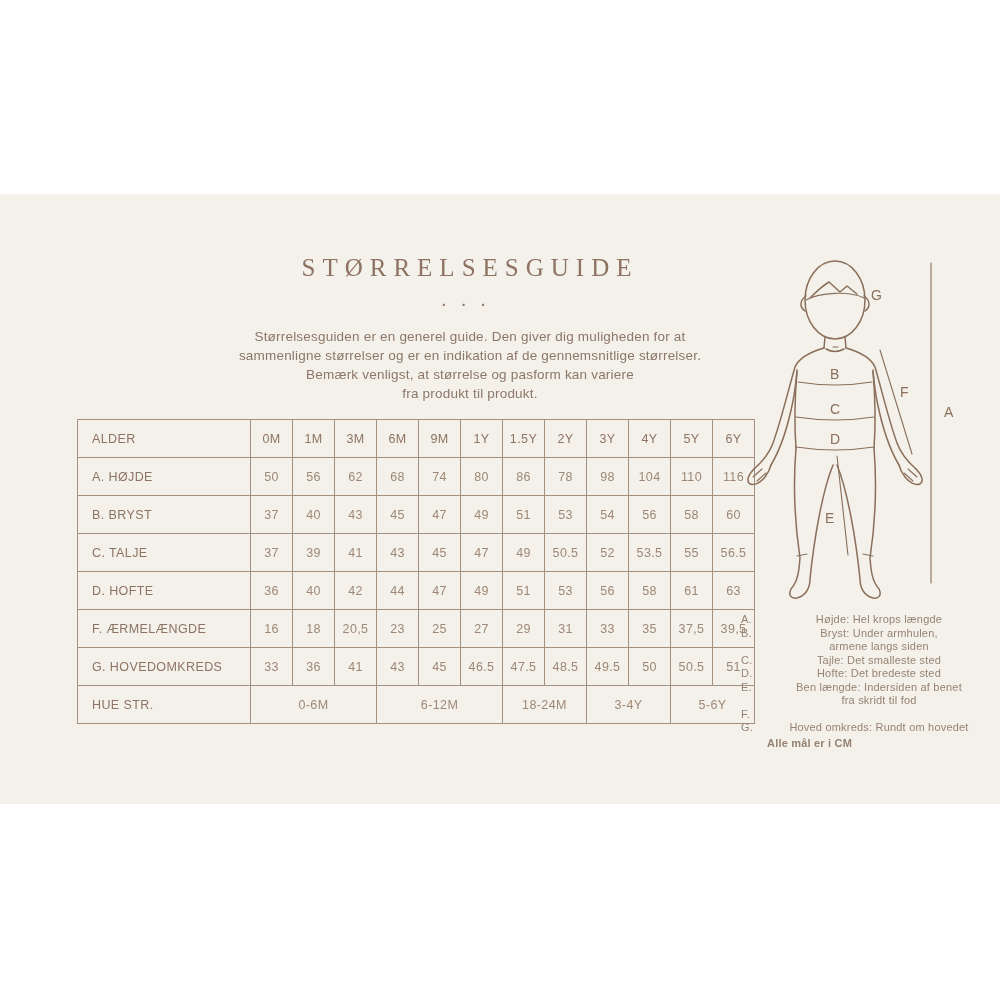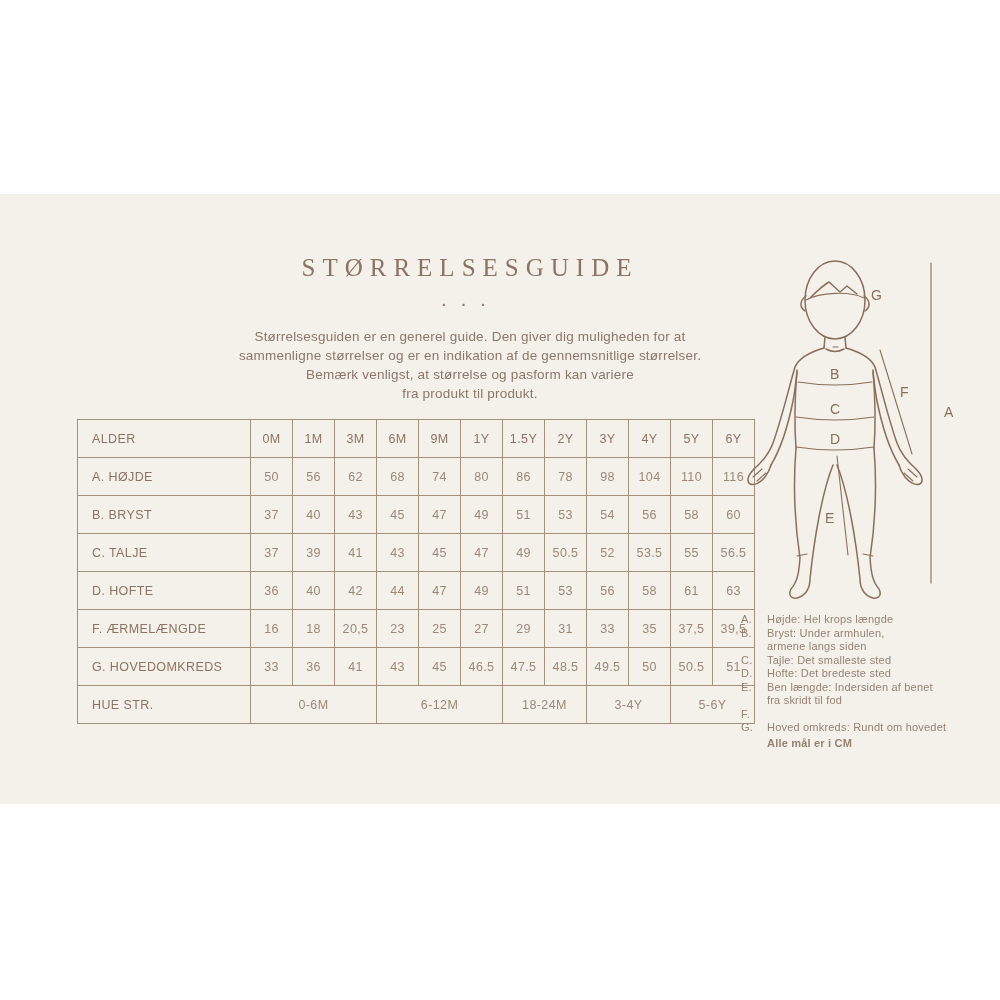--- a/index.html
+++ b/index.html
@@ -32,21 +32,21 @@
   .figure{position:absolute;left:740px;top:240px;width:240px;height:370px;}
   .figure text{font-family:"Liberation Sans",sans-serif;font-size:14px;fill:var(--figure-stroke);}
   .figure path,.figure ellipse,.figure line{fill:none;stroke:var(--figure-stroke);
     stroke-width:1.5;stroke-linecap:round;stroke-linejoin:round;}
   .figure .thin{stroke-width:1.1;}
 
   .legend{position:absolute;left:741px;top:613px;width:250px;color:var(--legend-text);
     font-size:11px;line-height:13.5px;letter-spacing:0.2px;}
   .legend-item{display:flex;}
   .legend-key{width:26px;flex:0 0 26px;}
-  .legend-text{white-space:pre-line;flex:1;}
+  .legend-text{white-space:pre-line;flex:1;text-align:center;}
   .legend-note{margin-top:2px;padding-left:26px;font-weight:bold;}
 </style>
 </head>
 <body>
 
 <div class="canvas">
   <div class="panel"></div>
 
   <div class="title">STØRRELSESGUIDE</div>
   <div class="dots">···</div>

